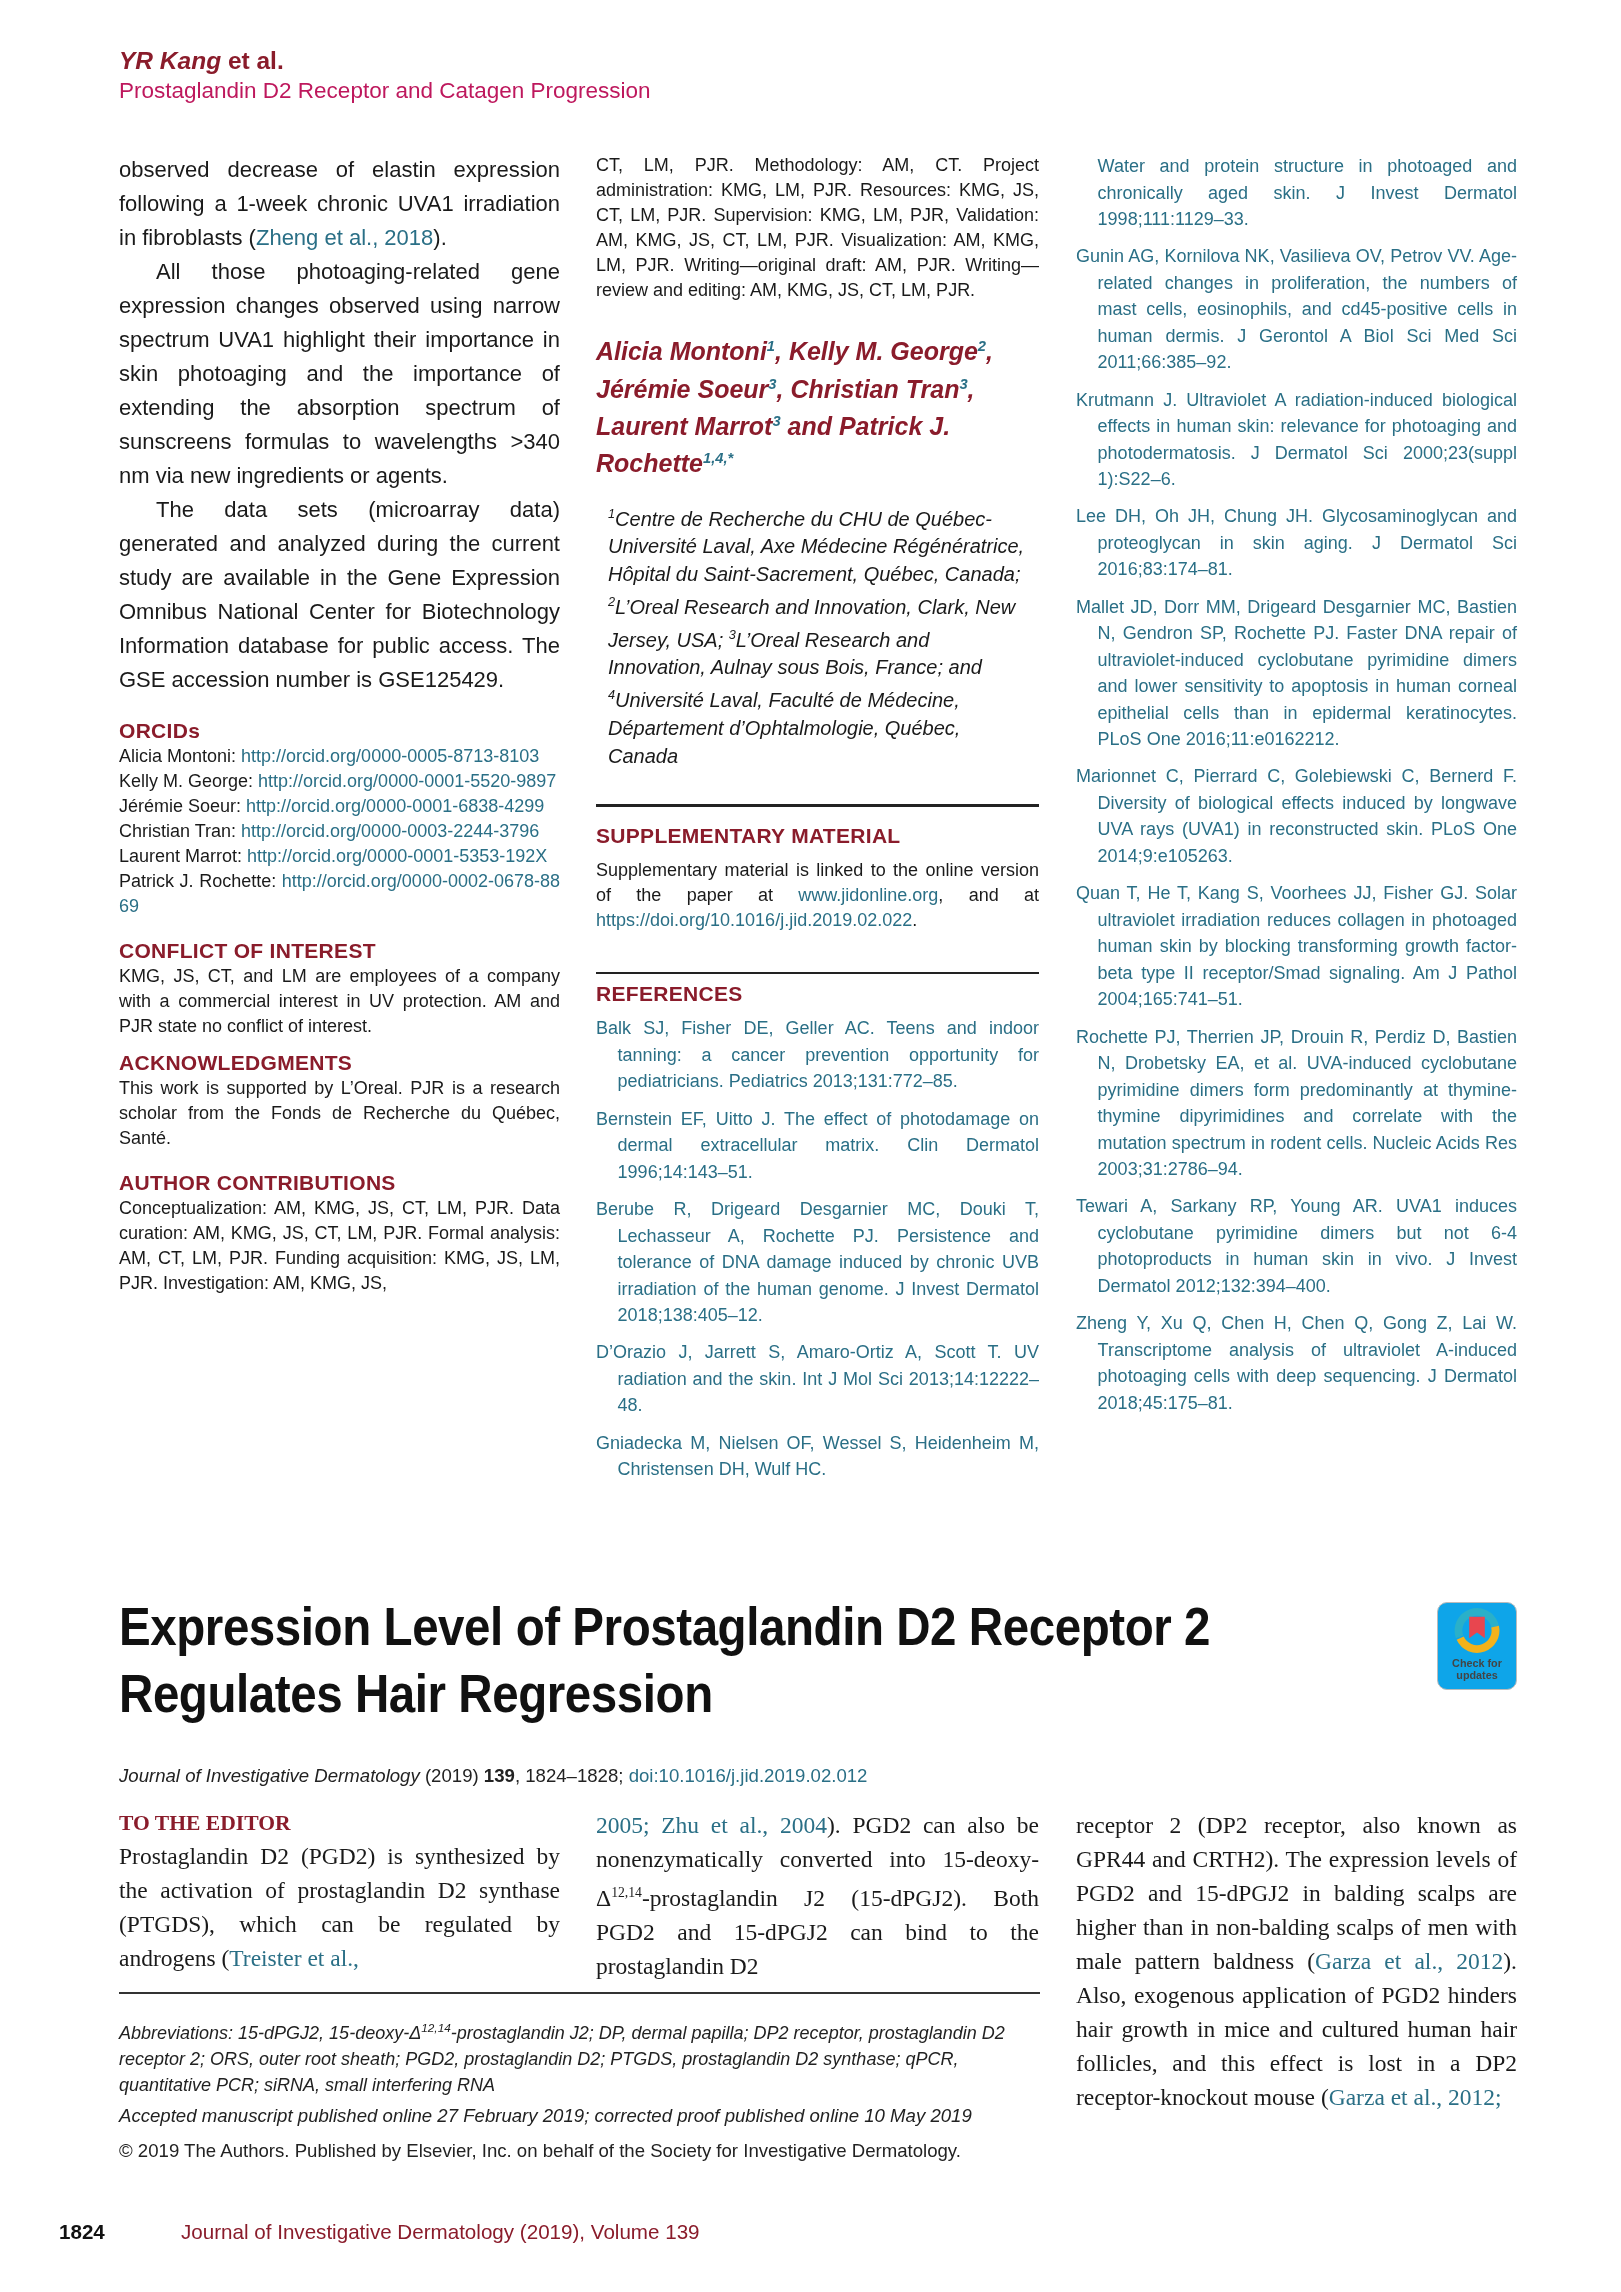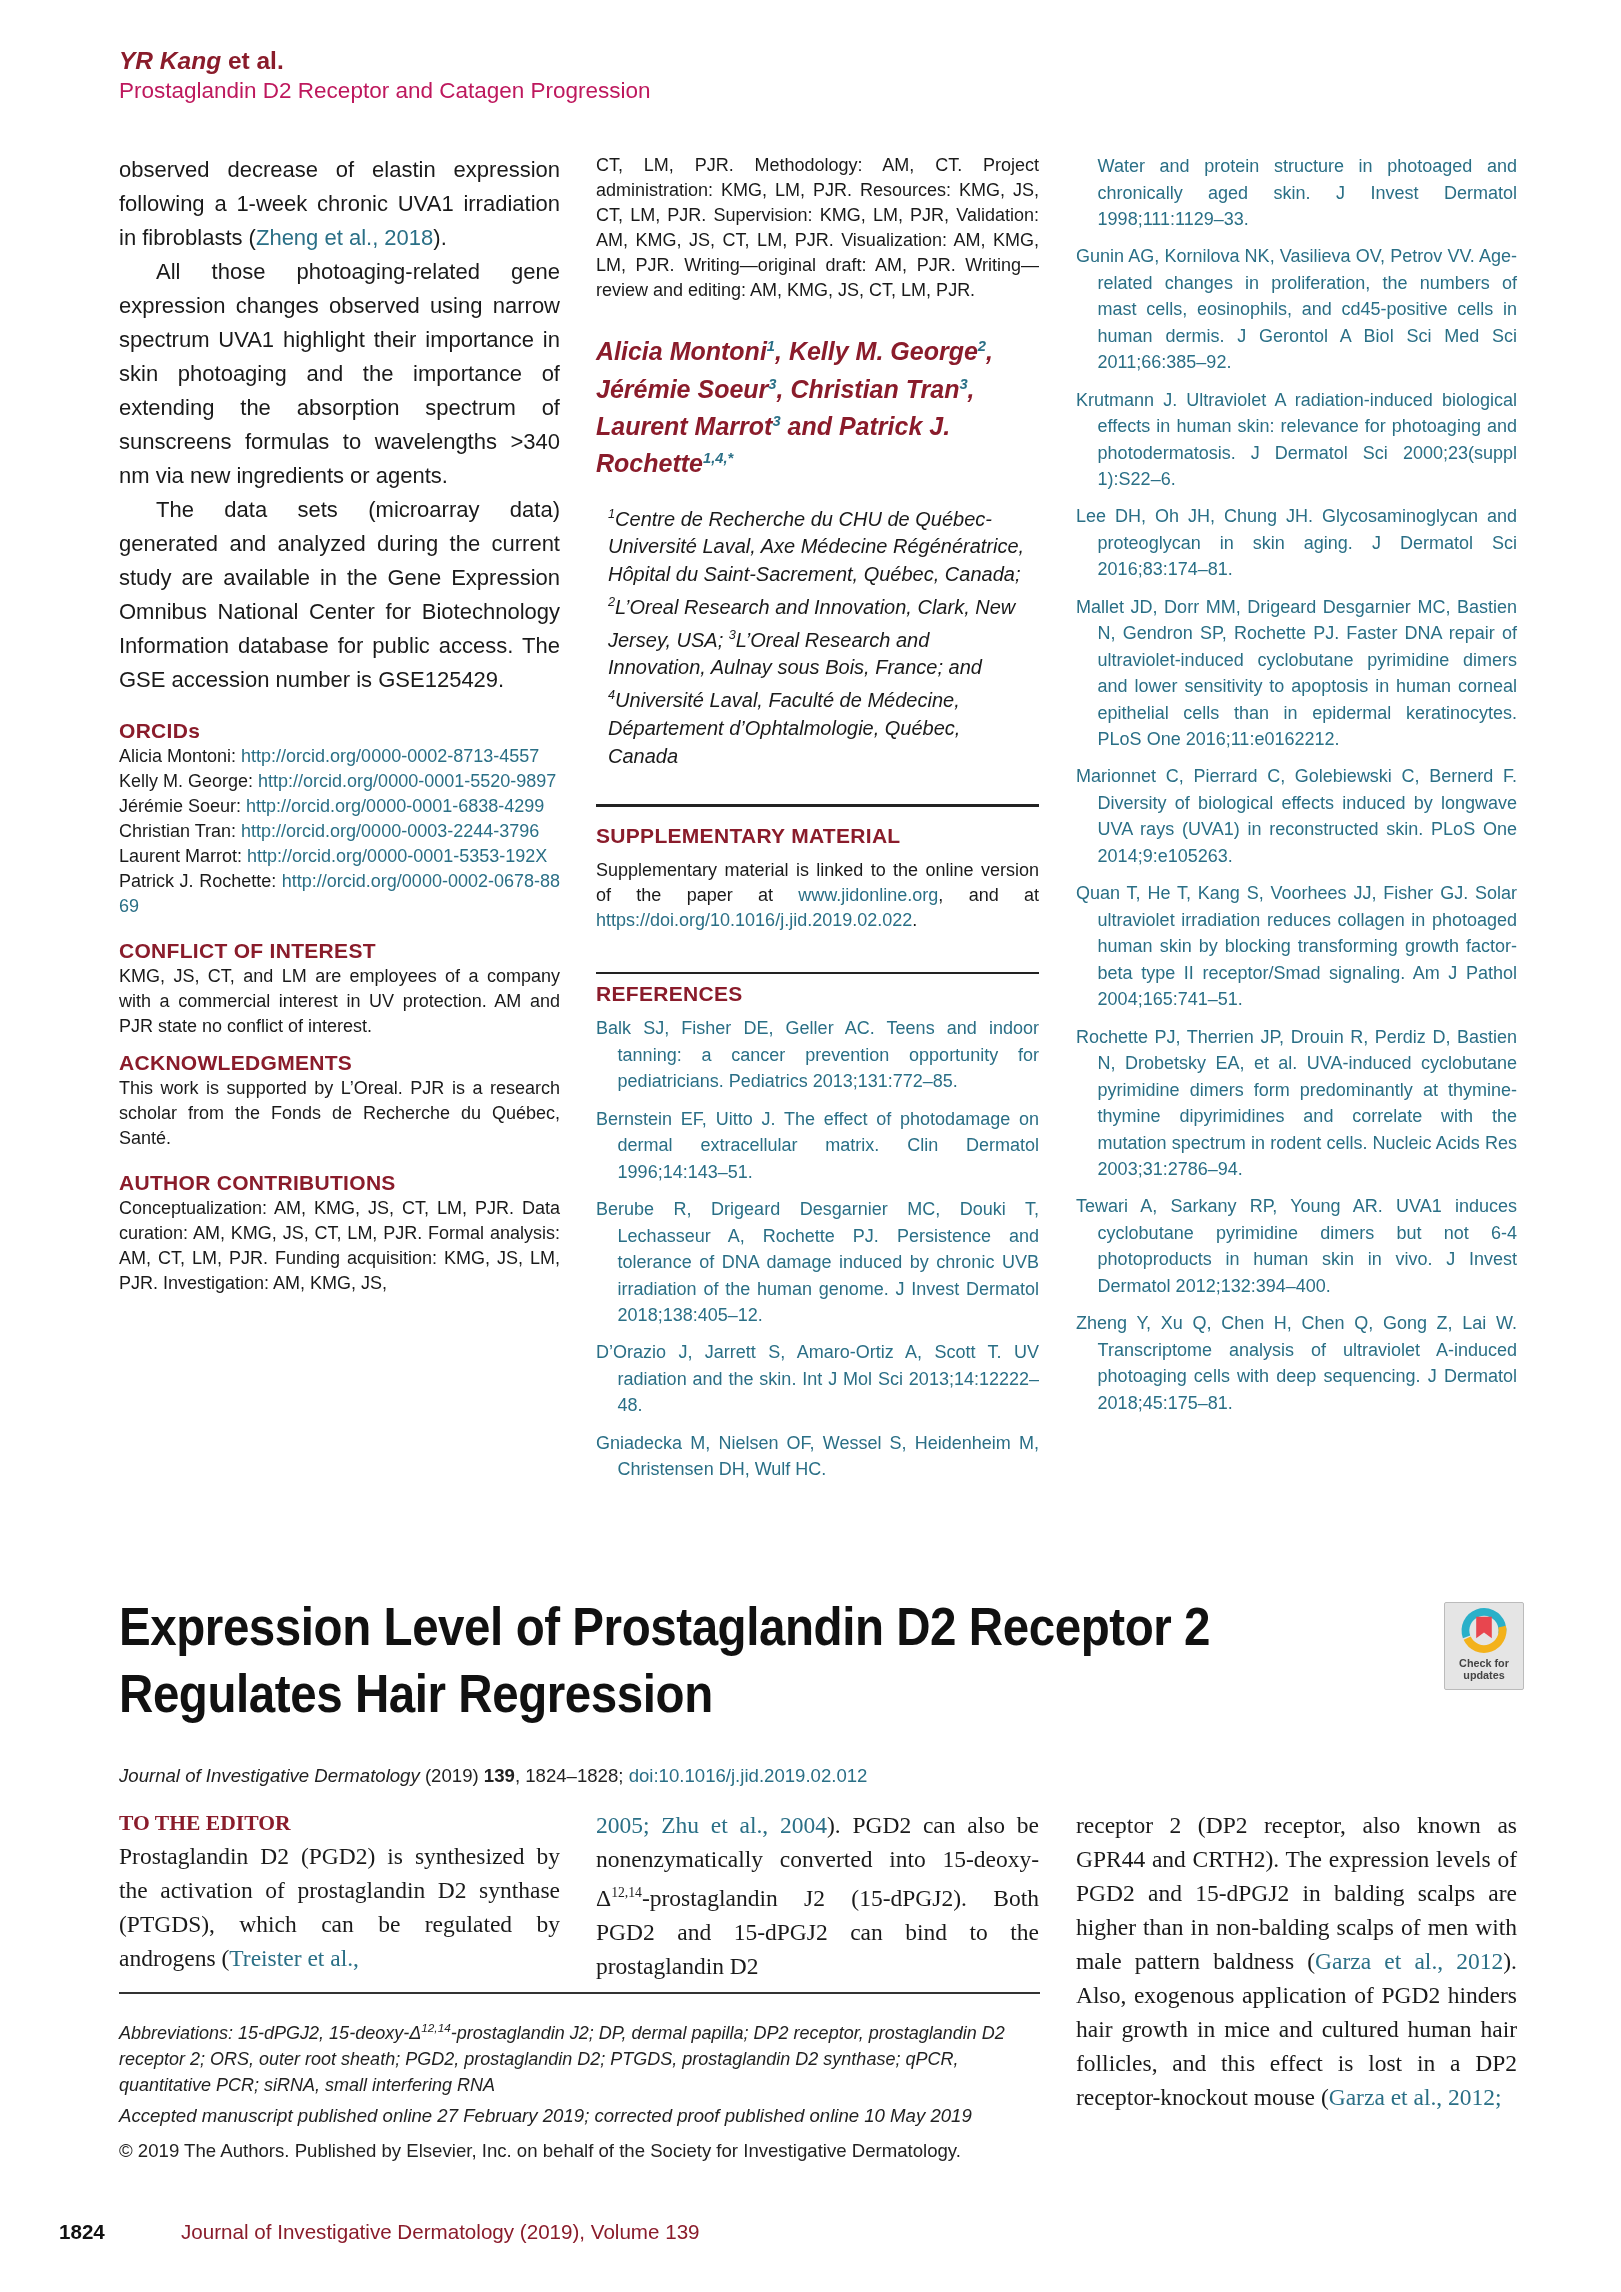--- a/index.html
+++ b/index.html
@@ -25,21 +25,21 @@
   .authors { font-size:25px; line-height:32px; font-weight:bold; font-style:italic; color:#8a1c2b; margin:0; text-align:left; }
   .authors sup { color:#2a6f86; font-size:14.7px; }
   .affil { font-style:italic; font-size:20px; line-height:28px; text-align:left; margin:12px; }
   .affil sup { font-size:12.7px; }
   .rule { height:2.9px; background:#222; width:443px; }
 
   .ref { font-size:18px; line-height:26.5px; color:#2a6f86; padding-left:21.6px; text-indent:-21.6px; text-align:justify; margin:0 0 10.8px 0; }
 
   .title-main { left:119px; top:1593px; width:1274px; font-size:54px; line-height:67px; font-weight:bold; color:#111;
                 font-family:"Liberation Sans Narrow","Liberation Sans", sans-serif; transform:scaleX(0.88); transform-origin:left top; letter-spacing:-0.5px; }
-  .badge { left:1437px; top:1602px; width:78px; height:86px; border:1px solid #bbb; background:#e5e5e5; border-radius:2px;margin-left:7px; }
+  .badge { left:1437px; top:1602px; width:78px; height:86px; border:1px solid #bbb; background:#0ea5e9; border-radius:10px; }
   .badge-text { position:absolute; left:0; width:78px; top:55px; font-size:10.8px; line-height:11.8px; text-align:center; font-weight:bold; color:#444; }
 
   .citation { left:119px; top:1765px; font-size:18.6px; font-style:italic; color:#222; }
   .citation b { font-style:normal; }
   .citation .pages { font-style:normal; }
   .citation .link { font-style:normal; }
 
   .b-col { position:absolute; font-size:23.5px; line-height:34px; text-align:justify; font-family:Liberation Serif, serif; }
   .b1 { left:119px; top:1808px; width:441px; }
   .b2 { left:596px; top:1808px; width:443px; }
@@ -61,21 +61,21 @@
 <div class="abs runhead-title">Prostaglandin D2 Receptor and Catagen Progression</div>
 
 <div class="col col1">
   <p class="para"><span>observed decrease of elastin expression following a 1-week chronic UVA1 irradiation in fibroblasts (</span><a class="link">Zheng et al., 2018</a><span>).</span></p>
   <p class="para p-indent">All those photoaging-related gene expression changes observed using narrow spectrum UVA1 highlight their importance in skin photoaging and the importance of extending the absorption spectrum of sunscreens formulas to wavelengths &gt;340 nm via new ingredients or agents.</p>
   <p class="para p-indent">The data sets (microarray data) generated and analyzed during the current study are available in the Gene Expression Omnibus National Center for Biotechnology Information database for public access. The GSE accession number is GSE125429.</p>
 
   <div style="height:19.6px"></div>
   <p class="hd">ORCIDs</p>
   <div>
-    <p class="orcid-item"><span>Alicia Montoni: </span><a class="link">http://orcid.org/0000-0002-8713-4557</a></p>
+    <p class="orcid-item"><span>Alicia Montoni: </span><a class="link">http://orcid.org/0000-0005-8713-8103</a></p>
     <p class="orcid-item"><span>Kelly M. George: </span><a class="link">http://orcid.org/0000-0001-5520-9897</a></p>
     <p class="orcid-item"><span>Jérémie Soeur: </span><a class="link">http://orcid.org/0000-0001-6838-4299</a></p>
     <p class="orcid-item"><span>Christian Tran: </span><a class="link">http://orcid.org/0000-0003-2244-3796</a></p>
     <p class="orcid-item"><span>Laurent Marrot: </span><a class="link">http://orcid.org/0000-0001-5353-192X</a></p>
     <p class="orcid-item"><span>Patrick J. Rochette: </span><a class="link">http://orcid.org/0000-0002-0678-8869</a></p>
   </div>
 
   <div style="height:17.6px"></div>
   <p class="hd">CONFLICT OF INTEREST</p>
   <p class="para small" style="text-align:justify">KMG, JS, CT, and LM are employees of a company with a commercial interest in UV protection. AM and PJR state no conflict of interest.</p>

